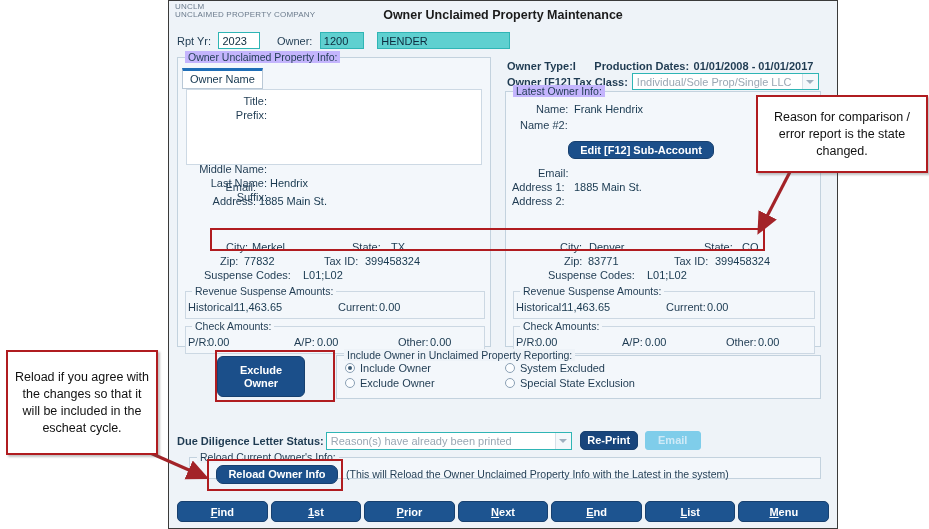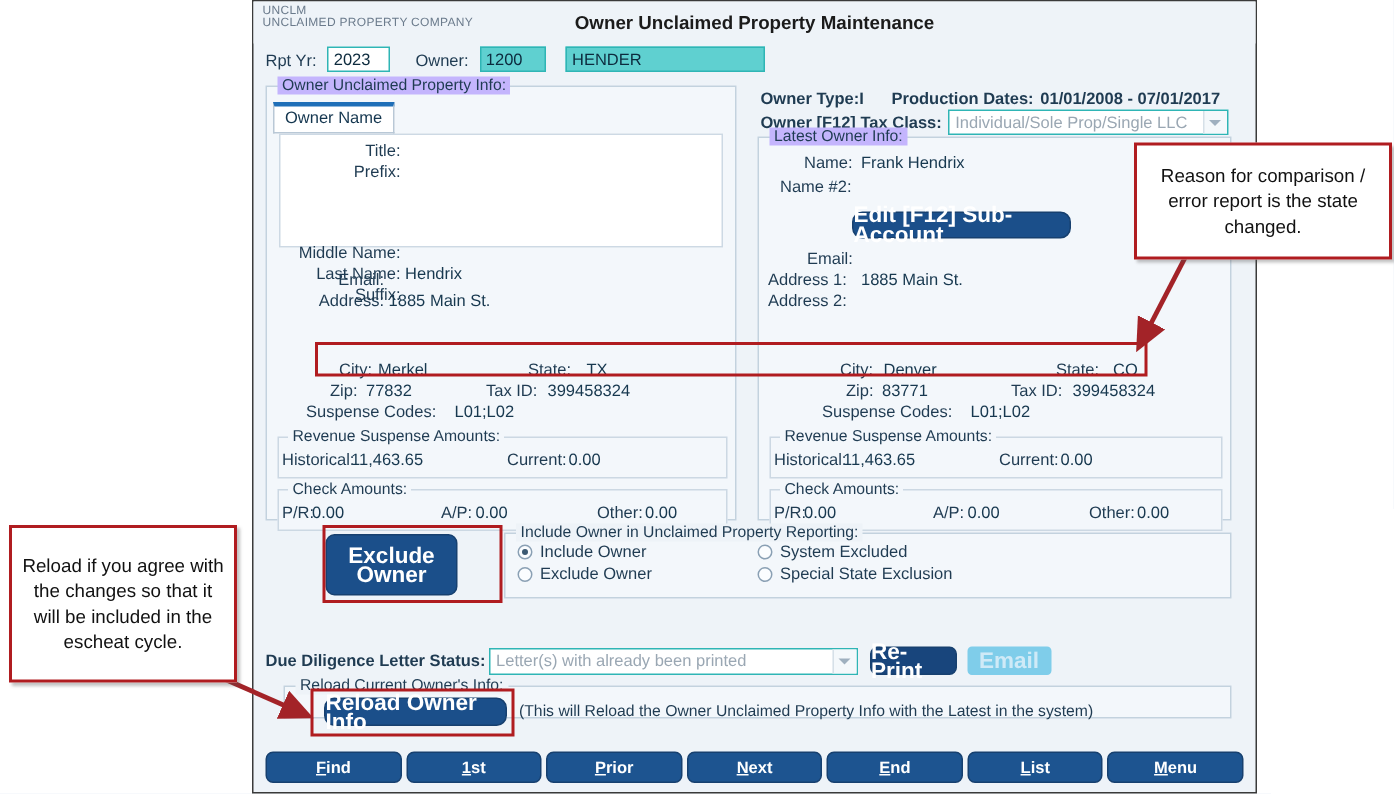--- a/index.html
+++ b/index.html
@@ -65,21 +65,21 @@
     position:absolute;border:1px solid #ccd8e3;background:#f3f7fb;
     box-sizing:border-box;
   }
   .subgrp .sg-title{
     position:absolute;top:-7px;left:6px;background:#f3f7fb;padding:0 3px;
     font-size:10.5px;color:#1f3b52;white-space:nowrap;
   }
   
   .btn{
     background:#1d5490;color:#ffffff;border:1px solid #17406f;border-radius:4px;
-    font-size:15px;font-weight:bold;text-align:left;cursor:pointer;
+    font-size:11px;font-weight:bold;text-align:right;cursor:pointer;
     box-sizing:border-box;display:flex;align-items:center;justify-content:center;
     line-height:13px;
   }
   .btn.dark{background:#1b4f8a;}
   .btn.disabled{background:#7fcdea;color:#cfeaf7;border-color:#7fcdea;cursor:default;}
   .btn.reprint{background:#18457c;border-radius:5px;}
   
   .radio{font-size:11px;color:#1f3b52;display:flex;align-items:center;gap:5px;white-space:nowrap;}
   .rdot{
     width:10px;height:10px;border-radius:50%;border:1px solid #8aa0b4;background:#fbfdff;
@@ -227,21 +227,21 @@
         <span class="v" style="position:absolute;left:131px;">0.00</span>
         <span class="k" style="position:absolute;left:212px;">Other:</span>
         <span class="v" style="position:absolute;left:244px;">0.00</span>
       </div>
     </div>
   </div>
 
   <div style="position:absolute;left:338px;top:55px;">
     <span class="lbl" style="font-weight:bold;">Owner Type:</span><span class="lbl" style="font-weight:bold;">I</span>
     <span class="lbl" style="font-weight:bold;margin-left:14px;">Production Dates:</span>
-    <span class="lbl" style="font-weight:bold;">01/01/2008 - 07/01/2017</span>
+    <span class="lbl" style="font-weight:bold;">01/01/2008 - 01/01/2017</span>
   </div>
 
   <div style="position:absolute;left:338px;top:72px;display:flex;align-items:center;">
     <span class="lbl" style="font-weight:bold;">Owner [F12] Tax Class:</span>
     <span class="combo" style="width:187px;height:17px;margin-left:4px;">
       <span class="ctext">Individual/Sole Prop/Single LLC</span>
       <span class="carrow">
           <i></i>
         </span>
     </span>
@@ -345,21 +345,21 @@
       <div class="radio">
         <span class="rdot"></span>
         <span>Special State Exclusion</span>
       </div>
     </div>
   </div>
 
   <div style="position:absolute;left:8px;top:430px;display:flex;align-items:center;">
     <span class="lbl" style="font-weight:bold;">Due Diligence Letter Status:</span>
     <span class="combo" style="width:246px;height:18px;margin-left:2px;">
-      <span class="ctext">Letter(s) with already been printed</span>
+      <span class="ctext">Reason(s) have already been printed</span>
       <span class="carrow">
           <i></i>
         </span>
     </span>
     <span class="btn reprint" style="width:58px;height:19px;margin-left:8px;">Re-Print</span>
     <span class="btn disabled" style="width:56px;height:19px;margin-left:7px;border-radius:3px;">Email</span>
   </div>
 
   <div class="grp" style="left:20px;top:456px;width:632px;height:22px;">
     <span class="grp-title" style="background:#eef3f8;">Reload Current Owner's Info:</span>

